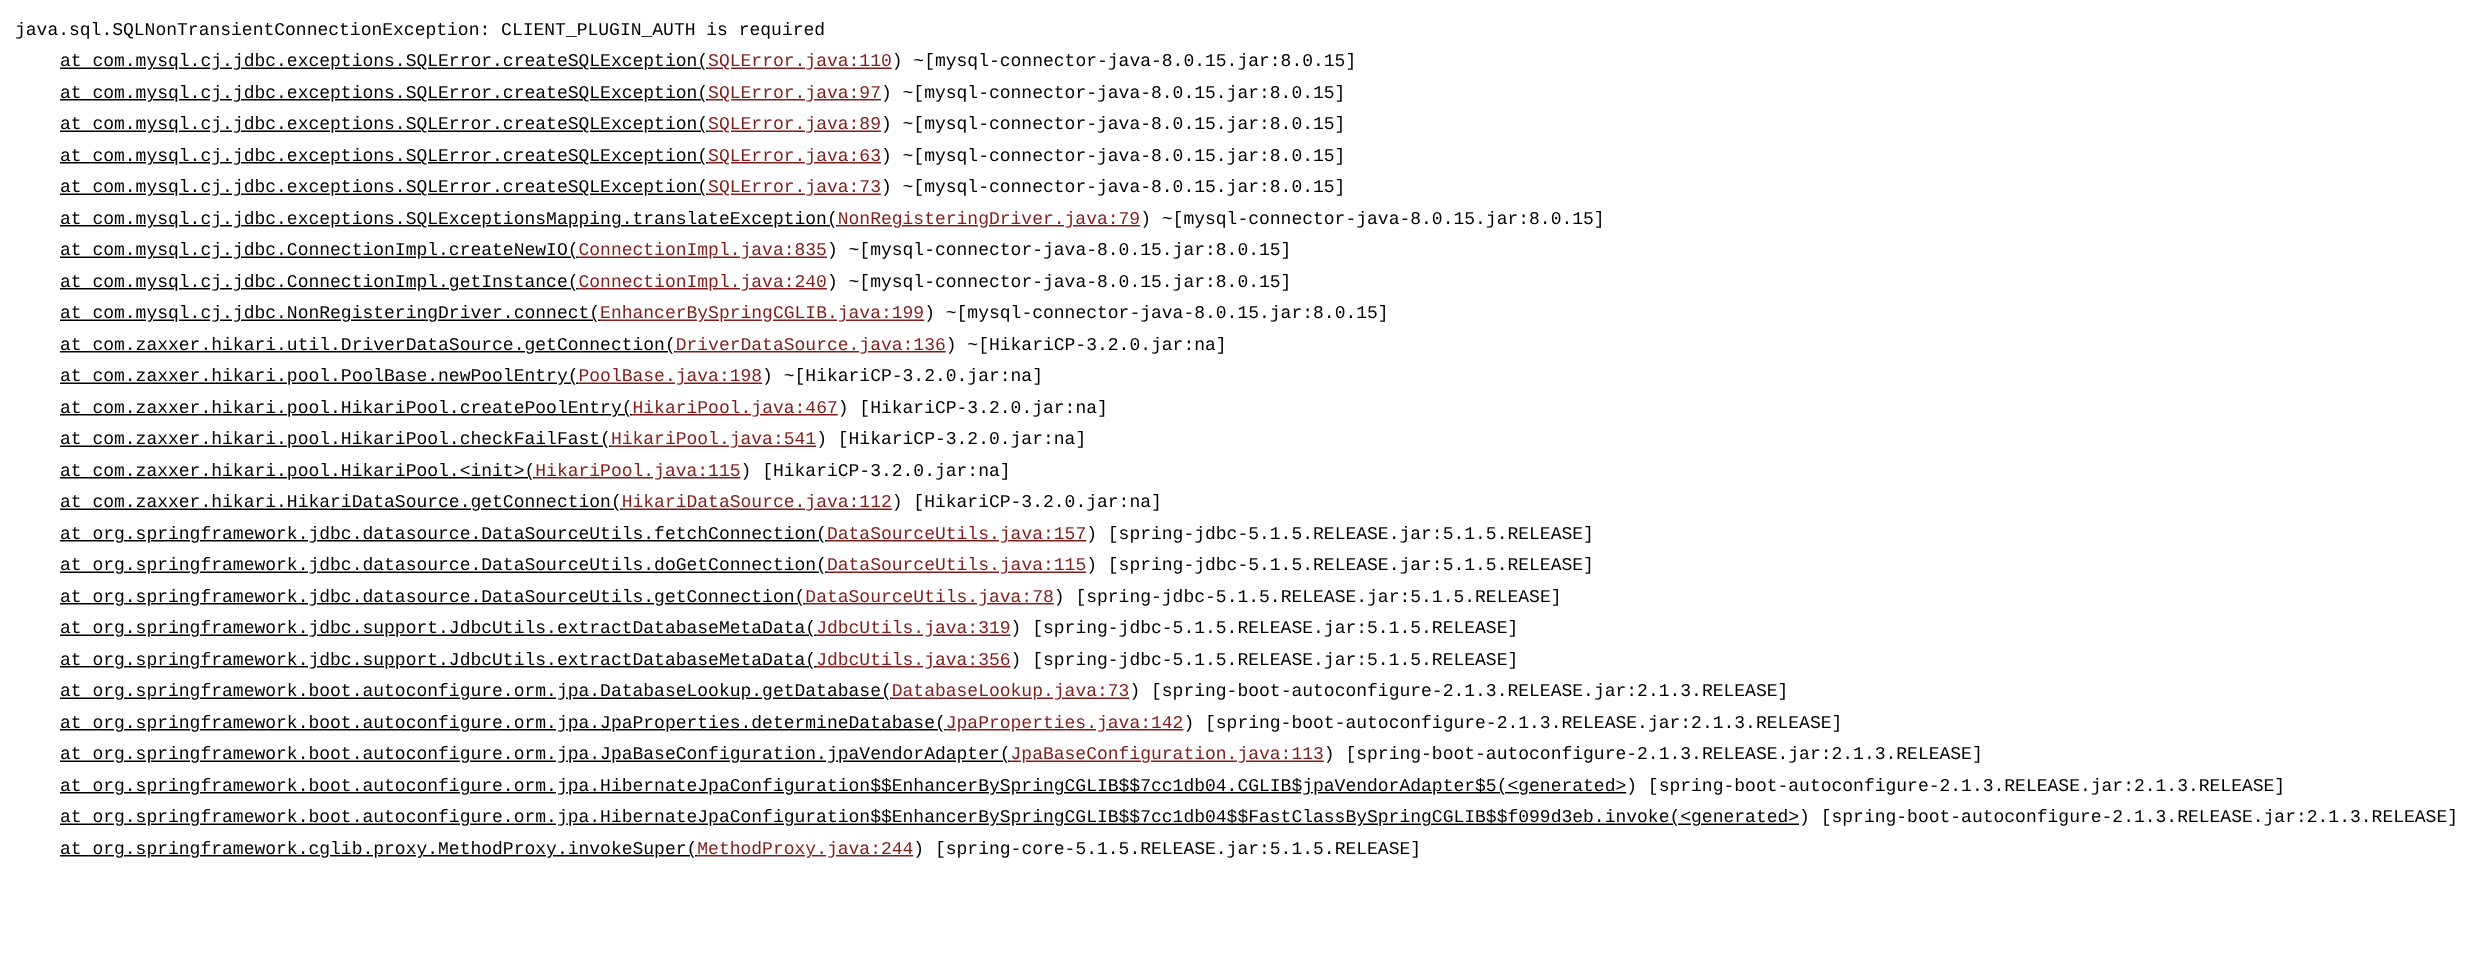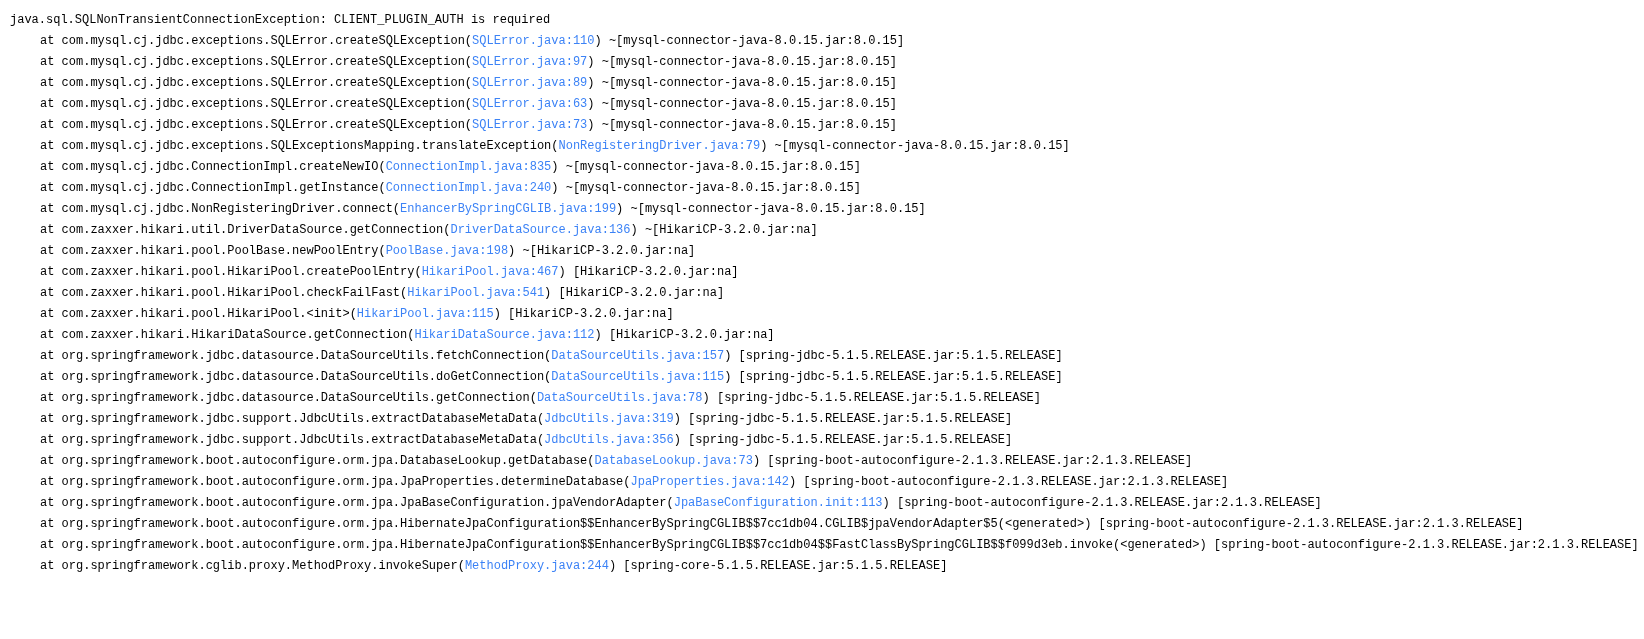--- a/index.html
+++ b/index.html
@@ -13,23 +13,25 @@
       white-space: nowrap;
     }
     .exception-line {
       font-family: Liberation Mono, monospace;
     }
     .frame-line {
       padding-left: 30px;
     }
     .method {
       display: inline;
+      text-decoration: underline;
     }
     .link {
-      color: #3b82f6;
+      color: #7f1d1d;
+      text-decoration: underline;
       cursor: pointer;
     }
     .suffix {
       display: inline;
     }
   </style>
 </head>
 <body>
 
 <div class="exception-line">java.sql.SQLNonTransientConnectionException: CLIENT_PLUGIN_AUTH is required</div>
@@ -49,17 +51,17 @@
     <div class="frame-line"><span class="method">at com.zaxxer.hikari.pool.HikariPool.checkFailFast(</span><span class="link">HikariPool.java:541</span><span class="suffix">) [HikariCP-3.2.0.jar:na]</span></div>
     <div class="frame-line"><span class="method">at com.zaxxer.hikari.pool.HikariPool.&lt;init&gt;(</span><span class="link">HikariPool.java:115</span><span class="suffix">) [HikariCP-3.2.0.jar:na]</span></div>
     <div class="frame-line"><span class="method">at com.zaxxer.hikari.HikariDataSource.getConnection(</span><span class="link">HikariDataSource.java:112</span><span class="suffix">) [HikariCP-3.2.0.jar:na]</span></div>
     <div class="frame-line"><span class="method">at org.springframework.jdbc.datasource.DataSourceUtils.fetchConnection(</span><span class="link">DataSourceUtils.java:157</span><span class="suffix">) [spring-jdbc-5.1.5.RELEASE.jar:5.1.5.RELEASE]</span></div>
     <div class="frame-line"><span class="method">at org.springframework.jdbc.datasource.DataSourceUtils.doGetConnection(</span><span class="link">DataSourceUtils.java:115</span><span class="suffix">) [spring-jdbc-5.1.5.RELEASE.jar:5.1.5.RELEASE]</span></div>
     <div class="frame-line"><span class="method">at org.springframework.jdbc.datasource.DataSourceUtils.getConnection(</span><span class="link">DataSourceUtils.java:78</span><span class="suffix">) [spring-jdbc-5.1.5.RELEASE.jar:5.1.5.RELEASE]</span></div>
     <div class="frame-line"><span class="method">at org.springframework.jdbc.support.JdbcUtils.extractDatabaseMetaData(</span><span class="link">JdbcUtils.java:319</span><span class="suffix">) [spring-jdbc-5.1.5.RELEASE.jar:5.1.5.RELEASE]</span></div>
     <div class="frame-line"><span class="method">at org.springframework.jdbc.support.JdbcUtils.extractDatabaseMetaData(</span><span class="link">JdbcUtils.java:356</span><span class="suffix">) [spring-jdbc-5.1.5.RELEASE.jar:5.1.5.RELEASE]</span></div>
     <div class="frame-line"><span class="method">at org.springframework.boot.autoconfigure.orm.jpa.DatabaseLookup.getDatabase(</span><span class="link">DatabaseLookup.java:73</span><span class="suffix">) [spring-boot-autoconfigure-2.1.3.RELEASE.jar:2.1.3.RELEASE]</span></div>
     <div class="frame-line"><span class="method">at org.springframework.boot.autoconfigure.orm.jpa.JpaProperties.determineDatabase(</span><span class="link">JpaProperties.java:142</span><span class="suffix">) [spring-boot-autoconfigure-2.1.3.RELEASE.jar:2.1.3.RELEASE]</span></div>
-    <div class="frame-line"><span class="method">at org.springframework.boot.autoconfigure.orm.jpa.JpaBaseConfiguration.jpaVendorAdapter(</span><span class="link">JpaBaseConfiguration.init:113</span><span class="suffix">) [spring-boot-autoconfigure-2.1.3.RELEASE.jar:2.1.3.RELEASE]</span></div>
+    <div class="frame-line"><span class="method">at org.springframework.boot.autoconfigure.orm.jpa.JpaBaseConfiguration.jpaVendorAdapter(</span><span class="link">JpaBaseConfiguration.java:113</span><span class="suffix">) [spring-boot-autoconfigure-2.1.3.RELEASE.jar:2.1.3.RELEASE]</span></div>
     <div class="frame-line"><span class="method">at org.springframework.boot.autoconfigure.orm.jpa.HibernateJpaConfiguration$$EnhancerBySpringCGLIB$$7cc1db04.CGLIB$jpaVendorAdapter$5(&lt;generated&gt;</span><span class="suffix">) [spring-boot-autoconfigure-2.1.3.RELEASE.jar:2.1.3.RELEASE]</span></div>
     <div class="frame-line"><span class="method">at org.springframework.boot.autoconfigure.orm.jpa.HibernateJpaConfiguration$$EnhancerBySpringCGLIB$$7cc1db04$$FastClassBySpringCGLIB$$f099d3eb.invoke(&lt;generated&gt;</span><span class="suffix">) [spring-boot-autoconfigure-2.1.3.RELEASE.jar:2.1.3.RELEASE]</span></div>
     <div class="frame-line"><span class="method">at org.springframework.cglib.proxy.MethodProxy.invokeSuper(</span><span class="link">MethodProxy.java:244</span><span class="suffix">) [spring-core-5.1.5.RELEASE.jar:5.1.5.RELEASE]</span></div>
   </div>
 
 </body></html>

